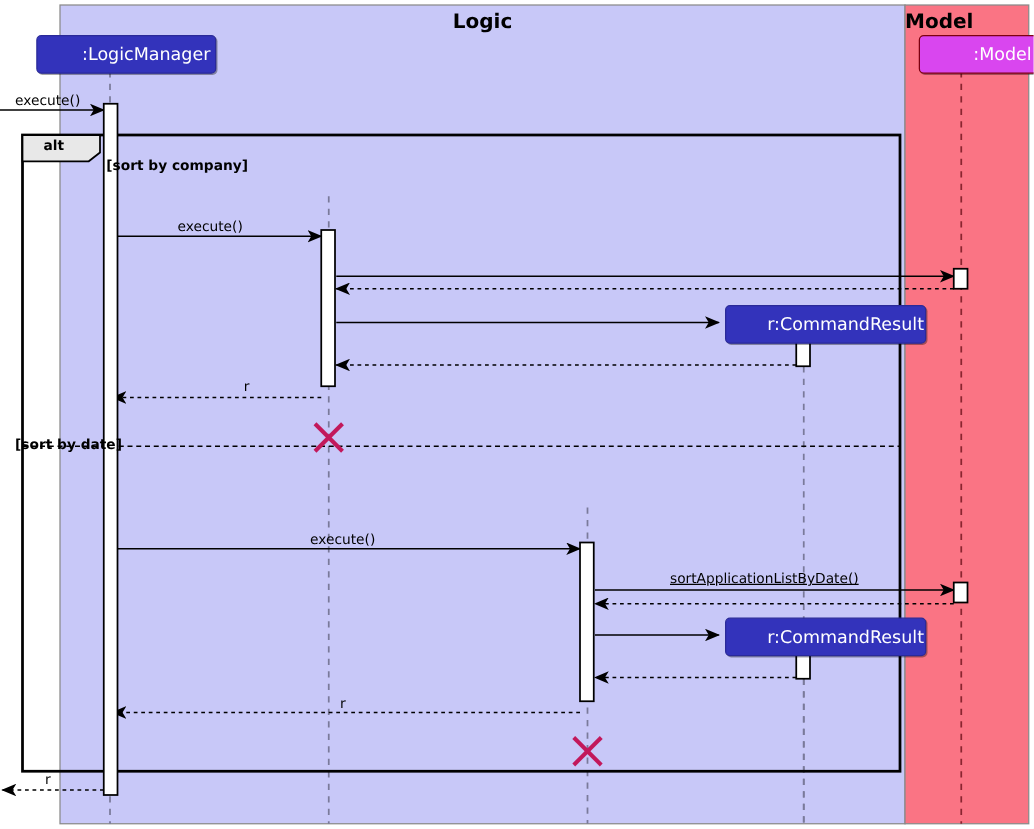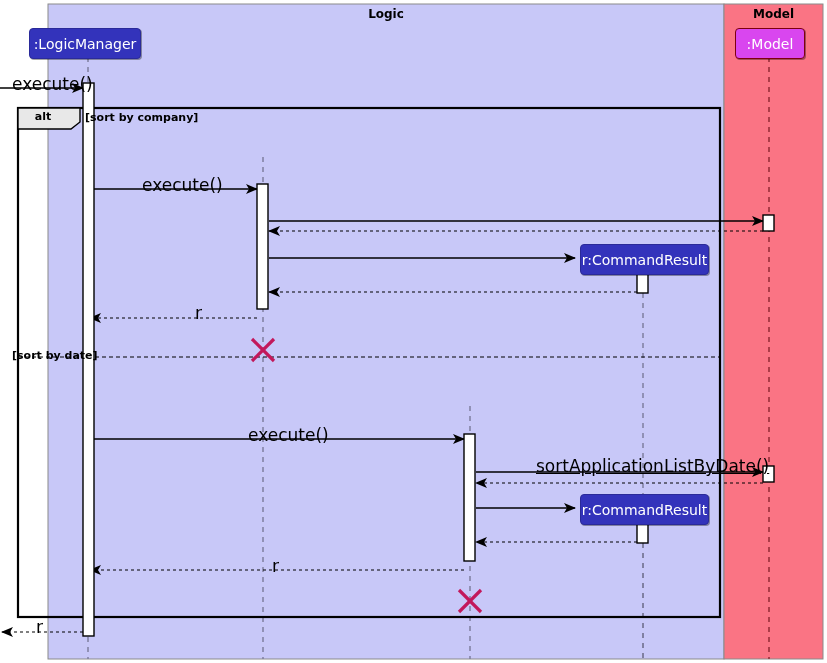--- a/index.html
+++ b/index.html
@@ -2,27 +2,27 @@
 <html><head>
 <meta charset="utf-8">
 <style>
   html,body{margin:0;padding:0;background:#ffffff;}
   body{font-family:"DejaVu Sans","Liberation Sans",sans-serif;}
   #diagram{position:relative;width:827px;height:663px;overflow:hidden;background:#ffffff;}
   #svg-layer{position:absolute;left:0;top:0;width:827px;height:663px;}
   
   .pbox{position:absolute;border-radius:4px;color:#ffffff;
         font-size:14px;line-height:1;display:flex;align-items:center;justify-content:center;
-        box-shadow:1px 1px 0 rgba(0,0,0,0.35);}
+        box-shadow:1px 1px 0 rgba(0,0,0,0.35);padding-left:32px;}
   .pbox.logic{background:#3333bb;border:1px solid #2a2a99;}
   .pbox.model{background:#d946ef;border:1px solid #7d0010;}
   
-  .ptitle{position:absolute;font-size:12px;font-weight:bold;color:#000;}
+  .ptitle{position:absolute;font-size:16px;font-weight:bold;color:#000;}
   
-  .msg{position:absolute;font-size:17px;color:#000;white-space:nowrap;}
+  .msg{position:absolute;font-size:11px;color:#000;white-space:nowrap;}
   
   .altlabel{position:absolute;font-size:11px;font-weight:bold;color:#000;}
   .guard{position:absolute;font-size:11px;font-weight:bold;color:#000;white-space:nowrap;}
 </style>
 </head>
 <body>
 
 <div id="diagram">
   <svg id="svg-layer" xmlns="http://www.w3.org/2000/svg" viewBox="0 0 827 663">
     <defs>
@@ -80,30 +80,30 @@
       </g>
     <g id="destroy-g">
         <line x1="252" y1="339" x2="274" y2="361" stroke="#c2185b" stroke-width="3.2" stroke-linecap="butt"></line>
         <line x1="274" y1="339" x2="252" y2="361" stroke="#c2185b" stroke-width="3.2" stroke-linecap="butt"></line>
         <line x1="459" y1="590" x2="481" y2="612" stroke="#c2185b" stroke-width="3.2" stroke-linecap="butt"></line>
         <line x1="481" y1="590" x2="459" y2="612" stroke="#c2185b" stroke-width="3.2" stroke-linecap="butt"></line>
       </g>
   </svg>
 
   <div class="ptitle" style="left:48px;top:7px;width:676px;text-align:center;">Logic</div>
-  <div class="ptitle" style="left:724px;top:7px;width:99px;text-align:center;">Model</div>
+  <div class="ptitle" style="left:724px;top:7px;width:99px;text-align:left;">Model</div>
 
   <div class="pbox logic" style="left:29px;top:28px;width:110px;height:29px;">:LogicManager</div>
   <div class="pbox logic" style="left:580px;top:244px;width:127px;height:29px;">r:CommandResult</div>
   <div class="pbox logic" style="left:580px;top:494px;width:127px;height:29px;">r:CommandResult</div>
   <div class="pbox model" style="left:735px;top:28px;width:68px;height:29px;">:Model</div>
 
   <div class="altlabel" style="left:18px;top:108px;width:50px;text-align:center;line-height:18px;">alt</div>
 
-  <div class="guard" style="left:85px;top:111px;">[sort by company]</div>
+  <div class="guard" style="left:85px;top:126px;">[sort by company]</div>
   <div class="guard" style="left:12px;top:349px;">[sort by date]</div>
 
   <div class="msg" style="left:12px;top:74px;">execute()</div>
   <div class="msg" style="left:142px;top:175px;">execute()</div>
   <div class="msg" style="left:195px;top:303px;">r</div>
   <div class="msg" style="left:248px;top:425px;">execute()</div>
   <div class="msg" style="left:536px;top:456px;text-decoration:underline;">sortApplicationListByDate()</div>
   <div class="msg" style="left:272px;top:556px;">r</div>
   <div class="msg" style="left:36px;top:617px;">r</div>
 </div>

